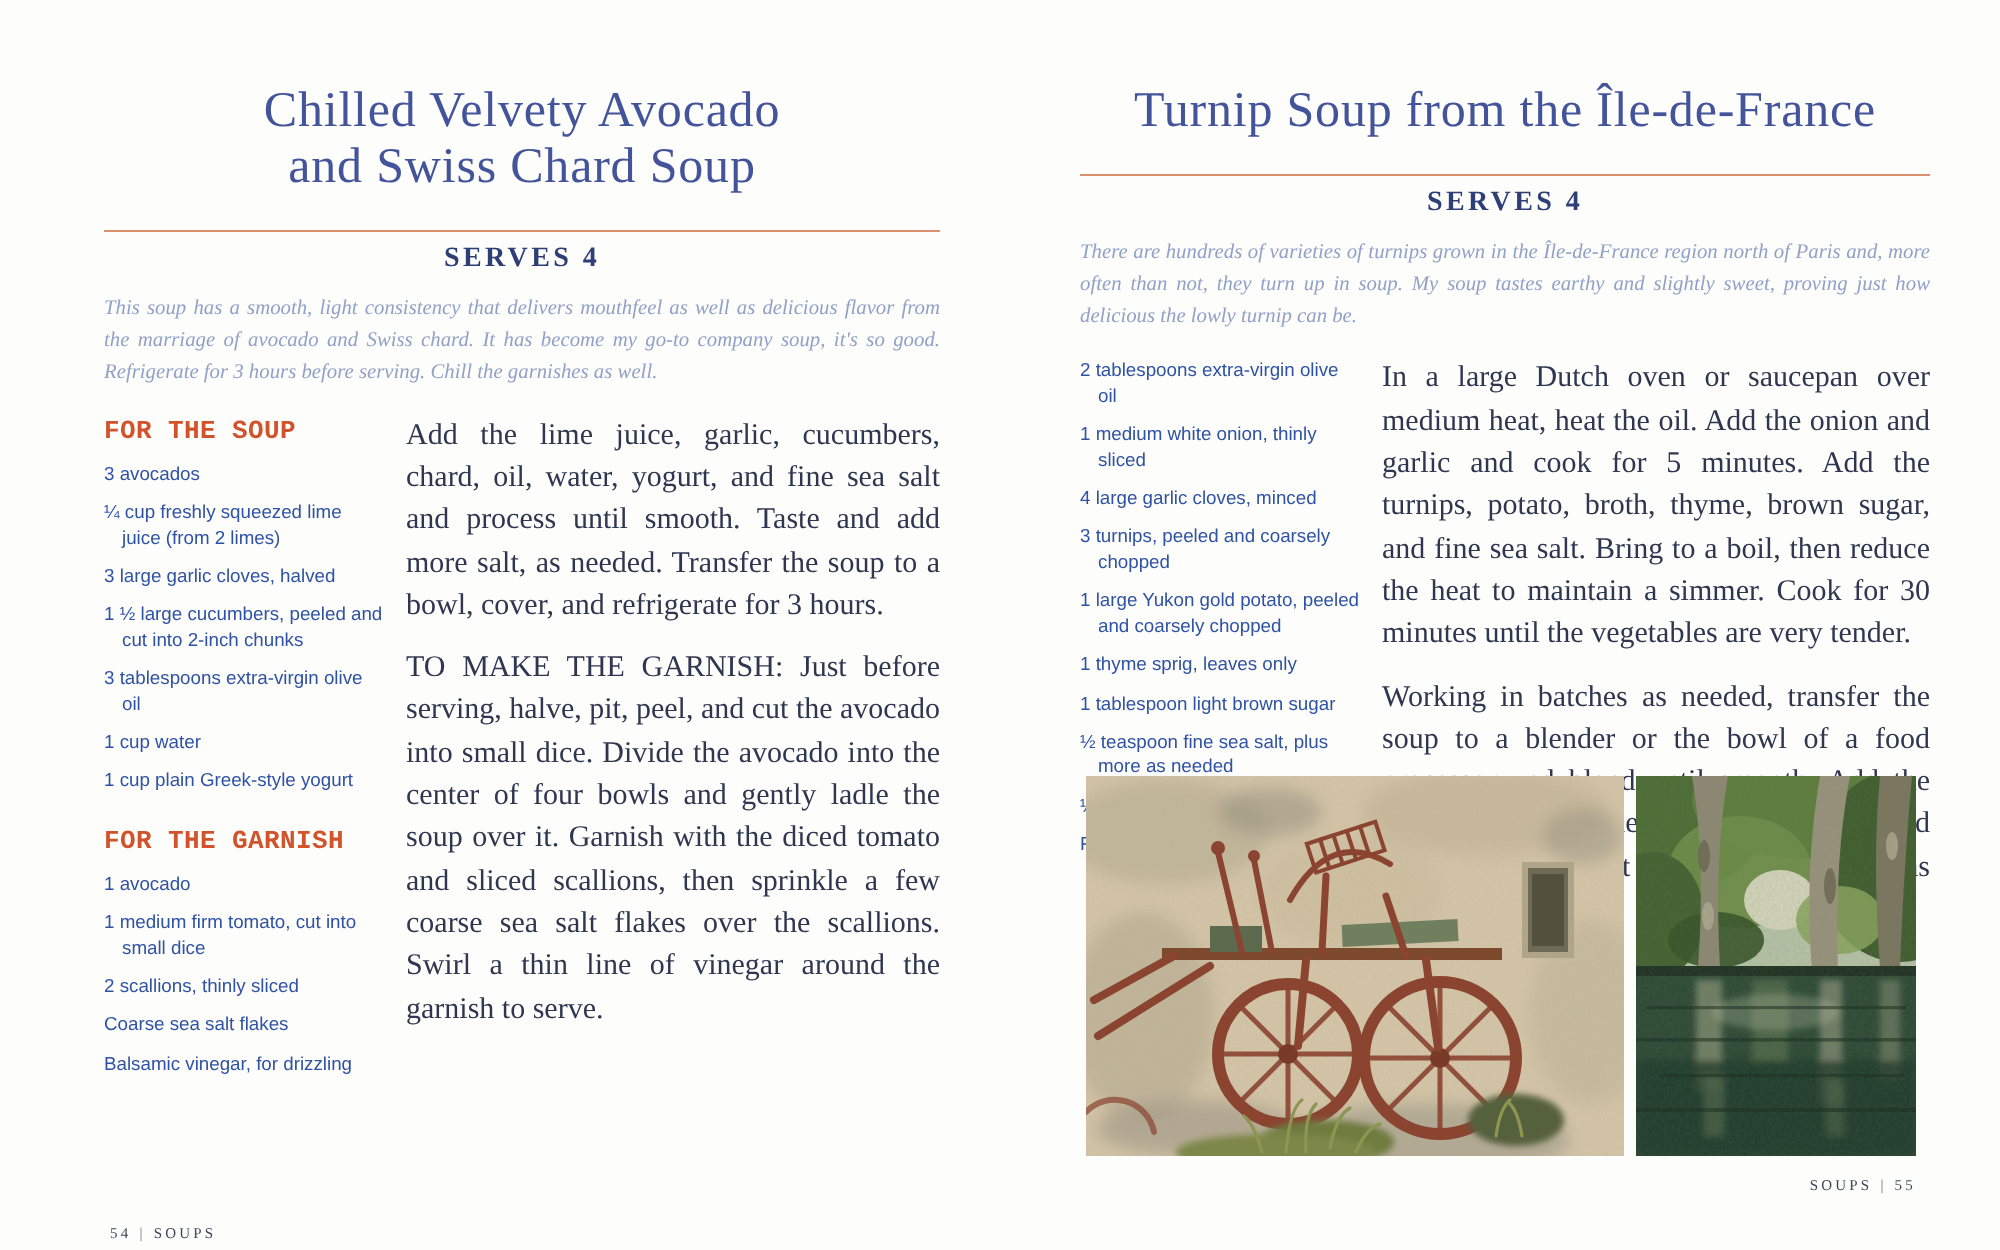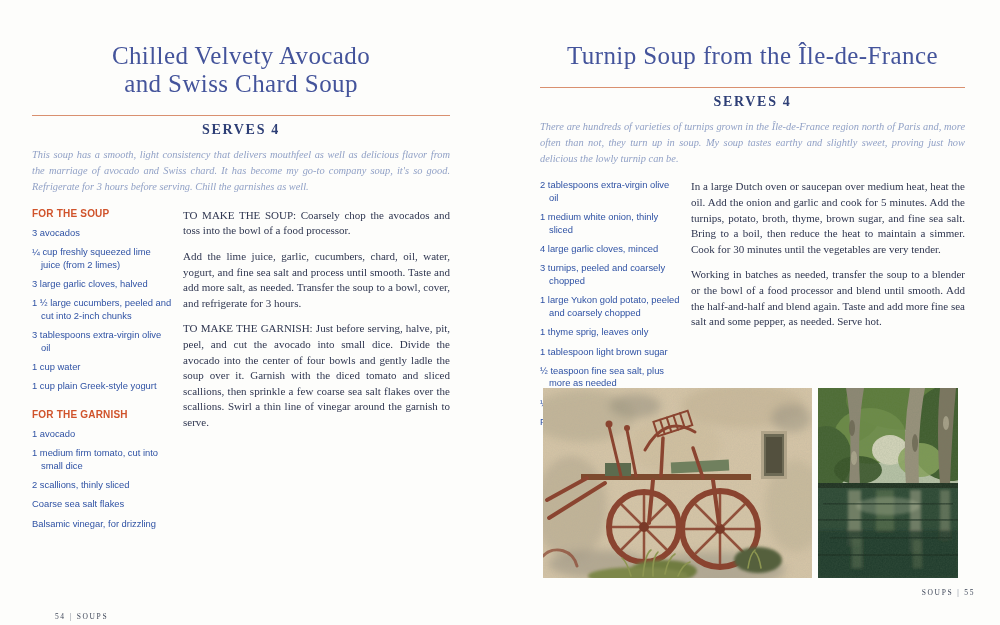--- a/index.html
+++ b/index.html
@@ -5,21 +5,21 @@
   html,body { margin:0; padding:0; }
   body {
     width:1000px; height:625px;
     background:#fcfcfa;
     font-family:"Liberation Serif", serif;
     overflow:hidden;
   }
   .spread { position:relative; width:1000px; height:625px; background:#fdfdfb; }
 
   .page { position:absolute; top:0; }
-  #left-page  { left:32px;  width:418px; }
+  #left-page  { left:52px;  width:418px; }
   #right-page { left:540px; width:425px; }
 
   .title {
     margin-top:42px; text-align:center;
     color:#44549b; font-size:25px; line-height:1.13;
     letter-spacing:0.4px; font-weight:400;
   }
   .title span { display:block; }
   .rule { border:none; border-top:1px solid #d9906f; margin:9px 0 0 0; }
   .serves {
@@ -30,44 +30,44 @@
     margin-top:9px; color:#91a1c6; font-style:italic;
     font-size:10.4px; line-height:1.52; text-align:justify;
   }
 
   .columns { display:flex; margin-top:13px;justify-content:flex-end; }
   .ing-col   { flex:0 0 140px; width:140px; margin-right:11px; }
   .instr-col { flex:1; min-width:0; }
 
   .ing-section + .ing-section { margin-top:16px; }
   .ing-head {
-    color:#d0532b; font-family:Liberation Sans, sans-serif;
-    font-weight:bold; font-size:10px; letter-spacing:0.2px;
+    color:#d0532b; font-family:Liberation Mono, monospace;
+    font-weight:bold; font-size:13px; letter-spacing:0.2px;
     margin:0 0 8px 0;
   }
   .ing {
     color:#2f52a4; font-family:"Liberation Sans", sans-serif;
     font-size:9.4px; line-height:1.32;
     margin:0 0 7px 0; padding-left:9px; text-indent:-9px;
   }
   .para {
-    color:#2f3650; font-size:11px; line-height:1.42;
+    color:#2f3650; font-size:15px; line-height:1.42;
     text-align:justify; margin:0 0 10px 0;
   }
 
   .photos { position:absolute; left:3px; top:388px; display:flex; }
   .photo { display:block; font-size:0; }
   .photo + .photo { margin-left:6px; }
 
   .footer {
     position:absolute; top:588px;
     font-size:7.5px; letter-spacing:1.6px; color:#3f4759;
   }
   #footer-left  { left:55px;margin-top:24px; }
-  #footer-right { right:25px; }
+  #footer-right { right:42px; }
   .footer .sep { margin:0 4px; color:#6b7285; }
 </style>
 </head>
 <body>
 
 <div class="spread">
 
   <div class="page" id="left-page">
     <h1 class="title">
       <span>Chilled Velvety Avocado</span>
@@ -92,21 +92,20 @@
         <div class="ing-section">
           <p class="ing-head">FOR THE GARNISH</p>
           <p class="ing">1 avocado</p>
           <p class="ing">1 medium firm tomato, cut into small dice</p>
           <p class="ing">2 scallions, thinly sliced</p>
           <p class="ing">Coarse sea salt flakes</p>
           <p class="ing">Balsamic vinegar, for drizzling</p>
         </div>
       </div>
       <div class="instr-col">
-        <p class="para"><span class="lead">TO MAKE THE SOUP: </span><span>Coarsely chop the avocados and toss into the bowl of a food processor.</span></p>
         <p class="para"><span class="lead"></span><span>Add the lime juice, garlic, cucumbers, chard, oil, water, yogurt, and fine sea salt and process until smooth. Taste and add more salt, as needed. Transfer the soup to a bowl, cover, and refrigerate for 3 hours.</span></p>
         <p class="para"><span class="lead">TO MAKE THE GARNISH: </span><span>Just before serving, halve, pit, peel, and cut the avocado into small dice. Divide the avocado into the center of four bowls and gently ladle the soup over it. Garnish with the diced tomato and sliced scallions, then sprinkle a few coarse sea salt flakes over the scallions. Swirl a thin line of vinegar around the garnish to serve.</span></p>
       </div>
     </div>
   </div>
 
   <div class="page" id="right-page">
     <h1 class="title">
       <span>Turnip Soup from the Île-de-France</span>
     </h1>

